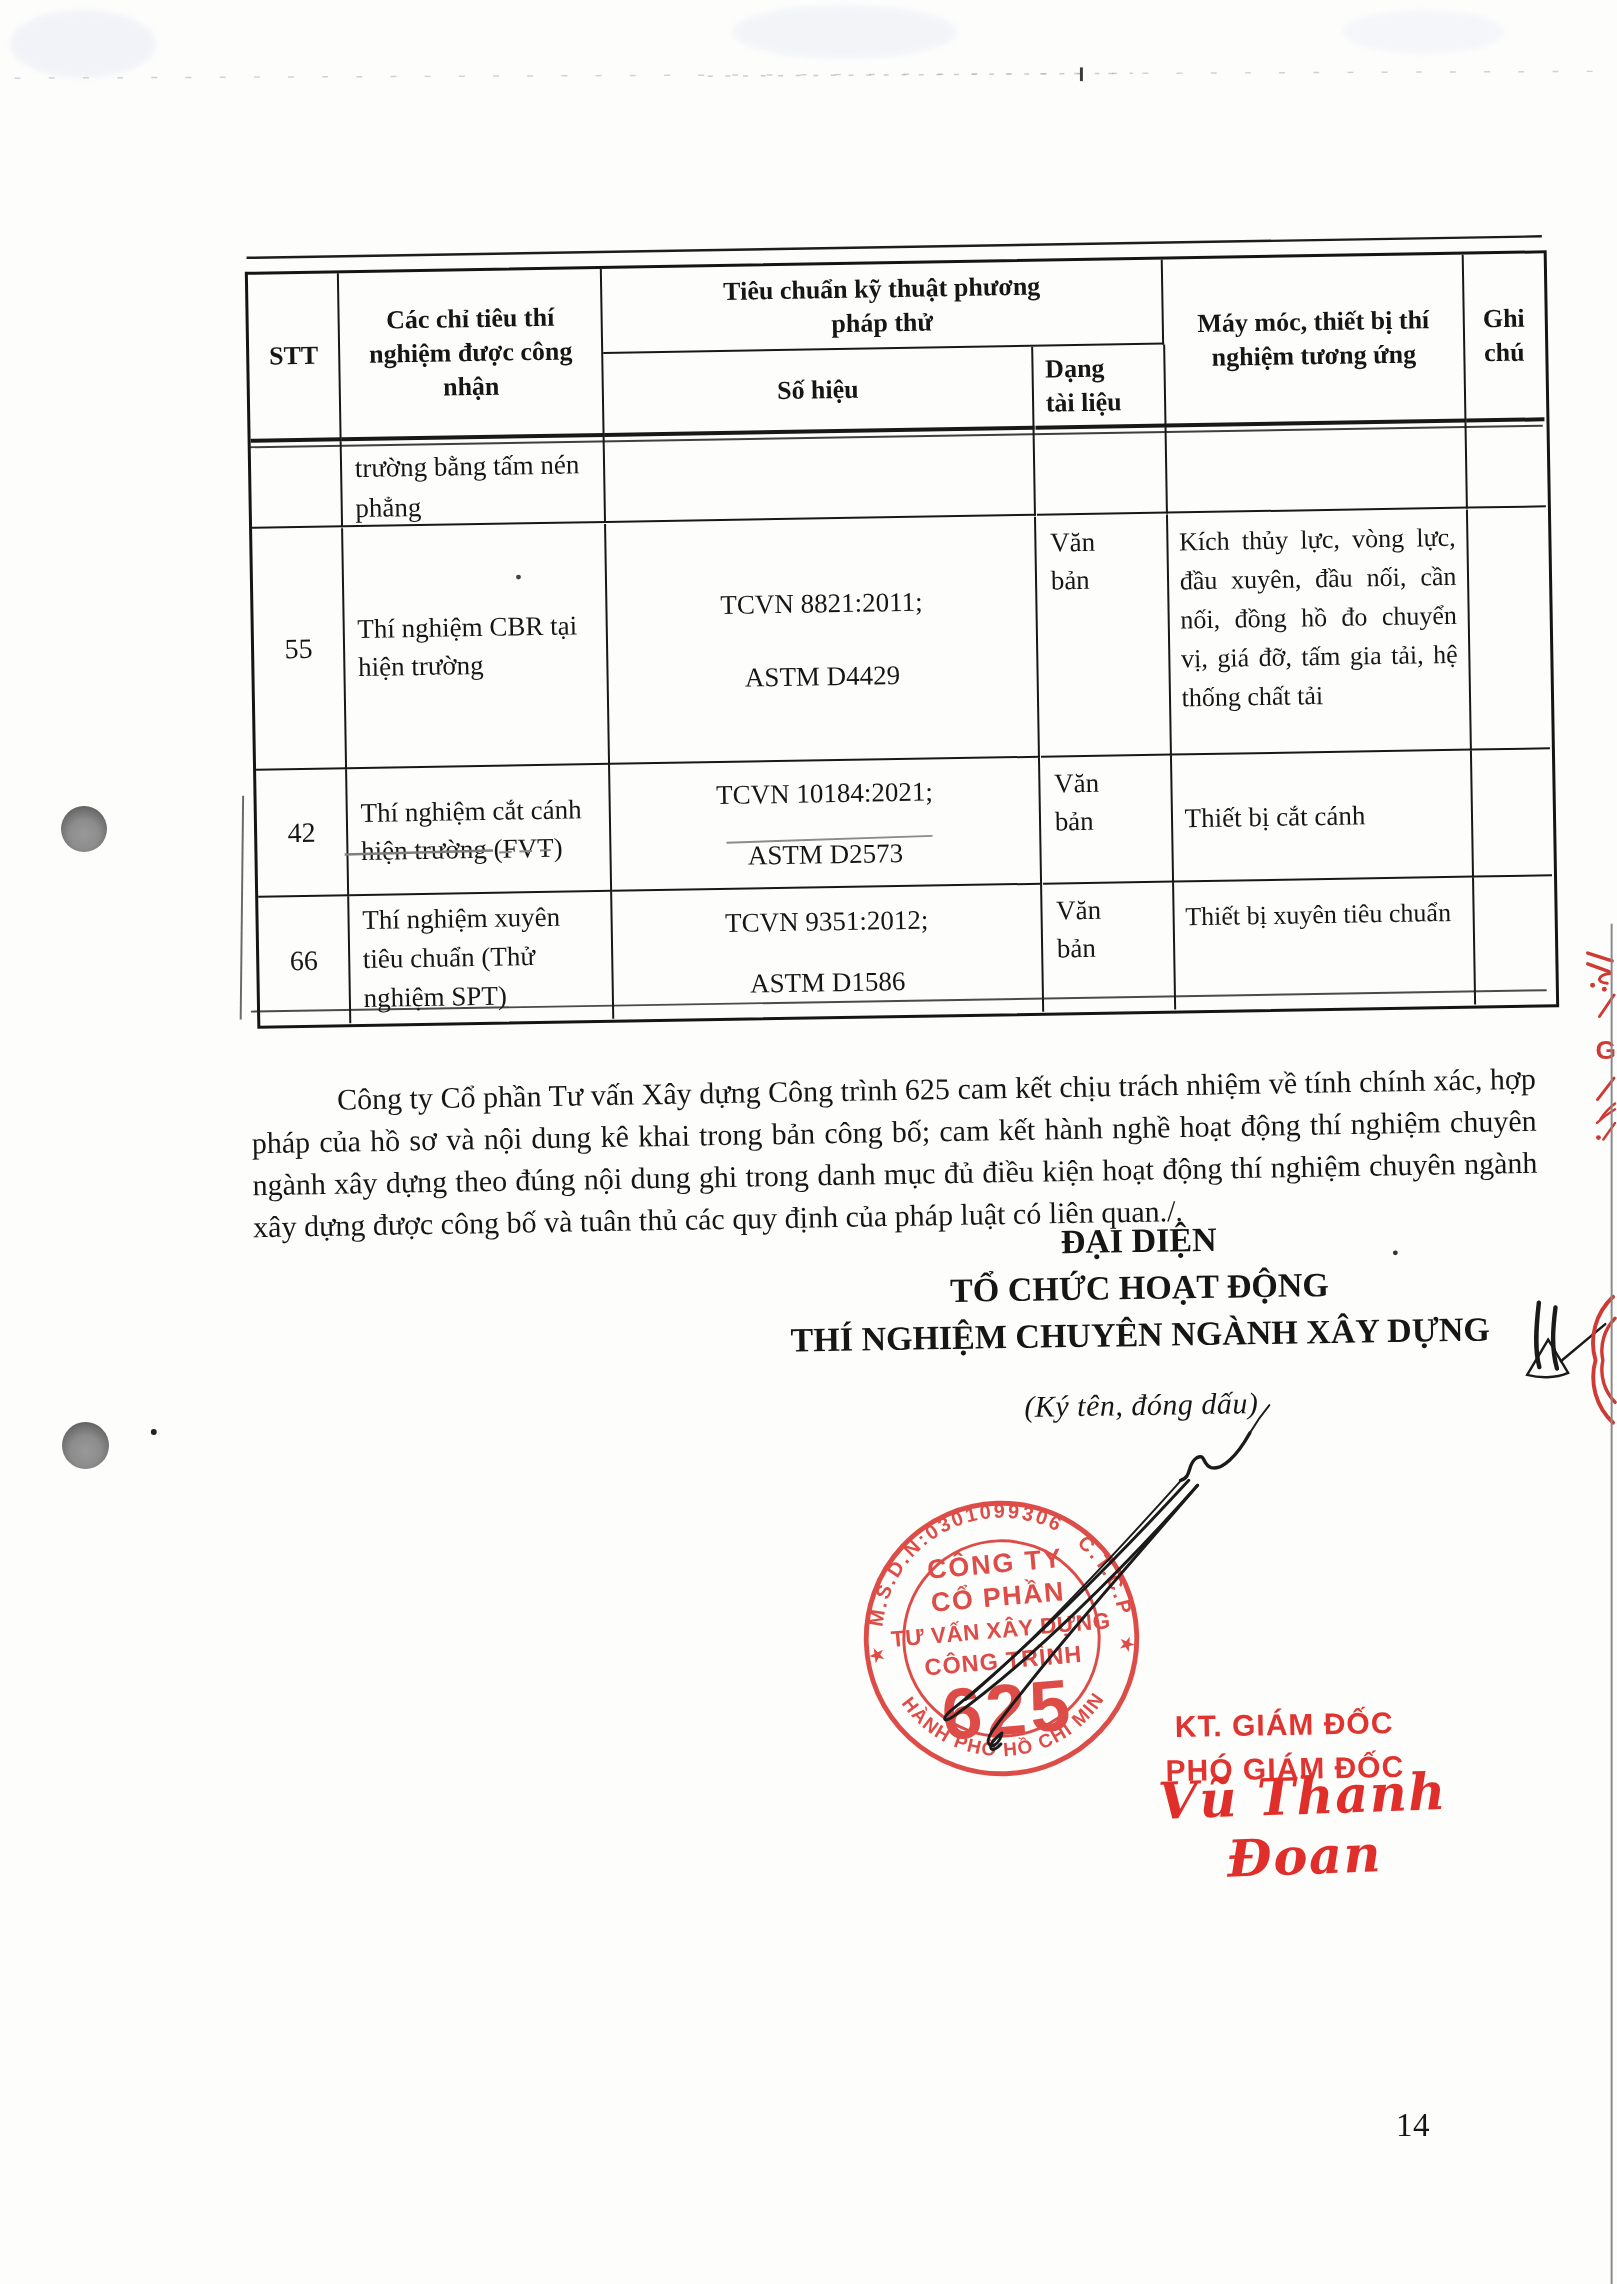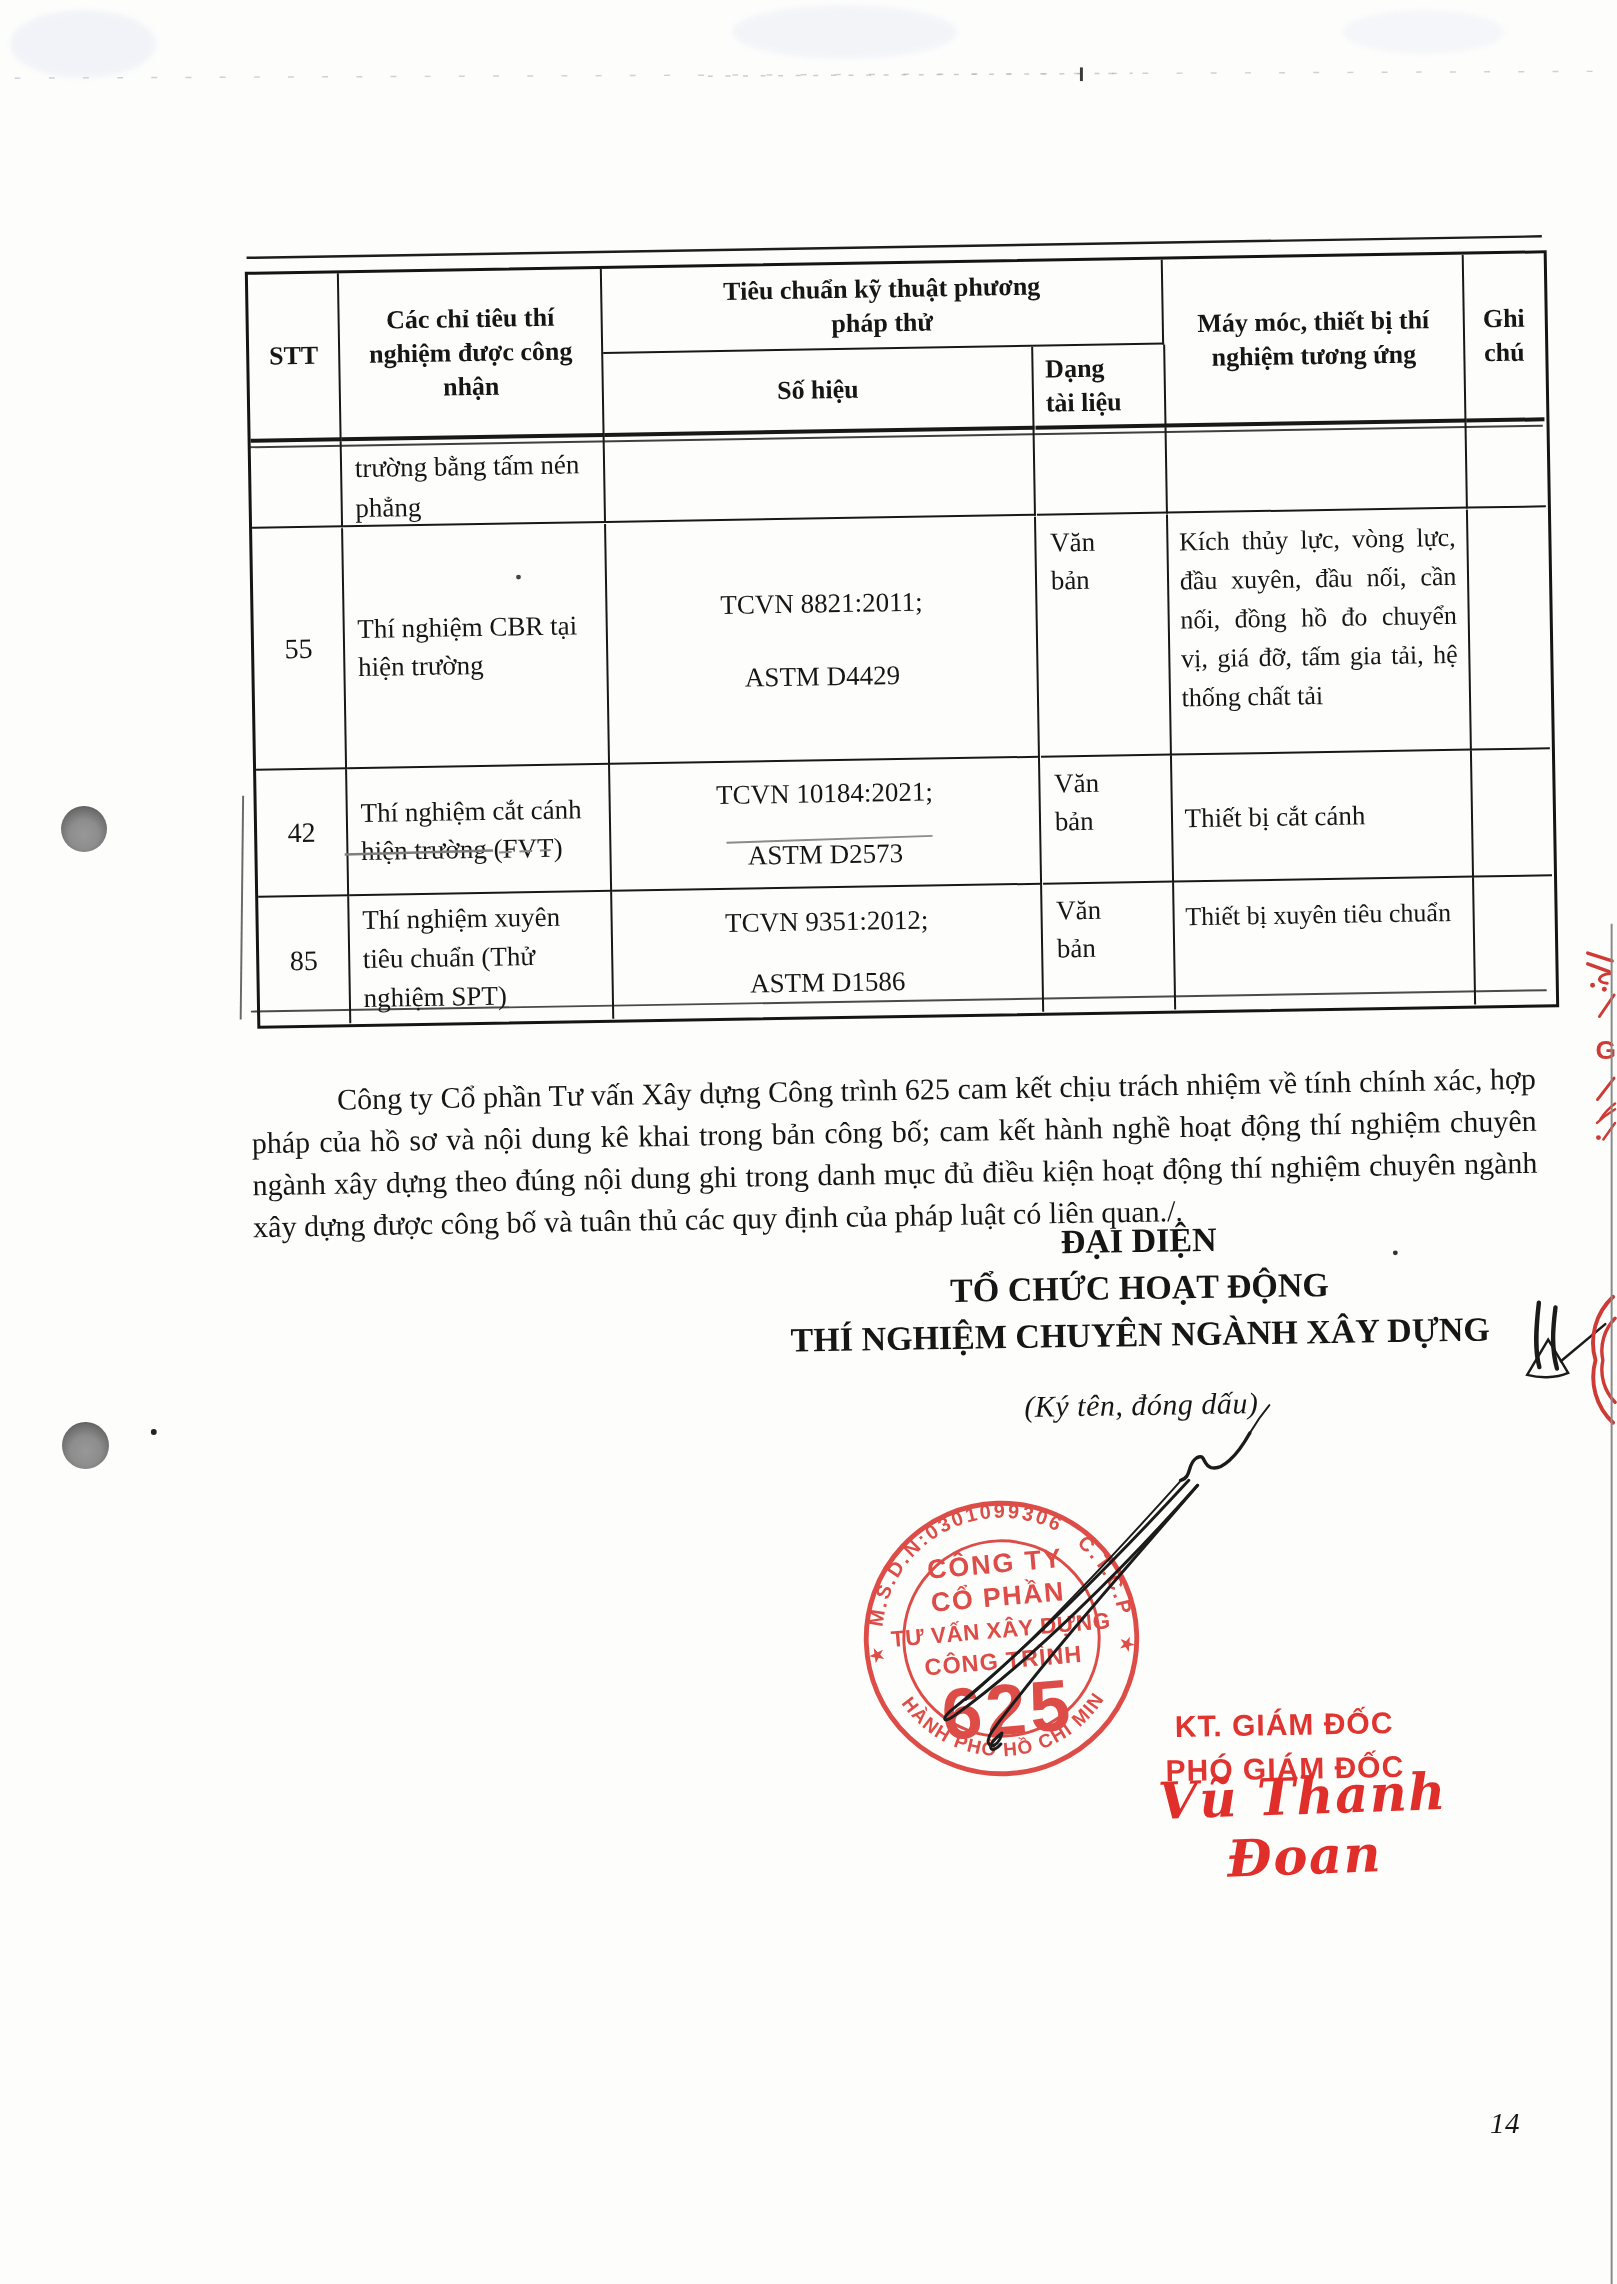--- a/index.html
+++ b/index.html
@@ -35,21 +35,21 @@
               line-height:44px;color:#e03431;transform:rotate(-1deg);letter-spacing:1px;}
   .signer{position:absolute;left:1118px;top:1766px;width:371px;text-align:center;color:#e02f2b;
           font-family:"DejaVu Serif","Liberation Serif",serif;font-style:italic;font-weight:bold;
           font-size:51px;letter-spacing:1.5px;transform:rotate(-2deg);}
   
   .stamp{position:absolute;left:855px;top:1492px;width:293px;height:293px;transform:rotate(-2deg);opacity:.94;}
   .stamp text{font-family:"Liberation Sans","DejaVu Sans",sans-serif;fill:#dc423c;font-weight:bold;}
   
   .hole{position:absolute;border-radius:50%;
         background:radial-gradient(circle at 50% 62%, #989898 0%, #8d8d8d 40%, #6a6a6a 72%, #3c3c3c 92%, #2e2e2e 100%);}
-  .pageno{position:absolute;left:1490px;top:2107px;font-size:29px;letter-spacing:0.5px;font-style:italic;}
+  .pageno{position:absolute;left:1396px;top:2107px;font-size:33px;letter-spacing:0.5px;}
   .overlay{position:absolute;left:0;top:0;pointer-events:none;}
   .blob{position:absolute;border-radius:50%;filter:blur(2.9px);}
 </style>
 </head>
 <body>
 
 <div class="page">
 
   <div class="blob" style="left:9.8px;top:9.8px;width:146px;height:68px;background:#e9ecf5;opacity:.55;"></div>
   <div class="blob" style="left:732px;top:4.9px;width:225px;height:54px;background:#eaedf6;opacity:.5;"></div>
@@ -121,21 +121,21 @@
     </div>
     <div class="cell tl doct" style="left:785px;top:496px;width:131px;height:127px;">
       <span>Văn bản</span>
     </div>
     <div class="cell vcl" style="left:915px;top:496px;width:301px;height:127px;">
       <span>Thiết bị cắt cánh</span>
     </div>
     <div class="cell noR" style="left:1216px;top:496px;width:78px;height:127px;"></div>
 
     <div class="cell vcc noB" style="left:0;top:623px;width:91px;height:127px;font-size:28px;">
-      <span>85</span>
+      <span>66</span>
     </div>
     <div class="cell vcl noB" style="left:91px;top:623px;width:263px;height:127px;line-height:39px;">
       <span>Thí nghiệm xuyên tiêu chuẩn (Thử nghiệm SPT)</span>
     </div>
     <div class="cell std noB" style="left:354px;top:623px;width:430px;height:127px;justify-content:center;">
       <span class="l1" style="margin-bottom:23.4px;">TCVN 9351:2012;</span>
       <span class="l1">ASTM D1586</span>
     </div>
     <div class="cell tl doct noB" style="left:785px;top:623px;width:131px;height:127px;">
       <span>Văn bản</span>

